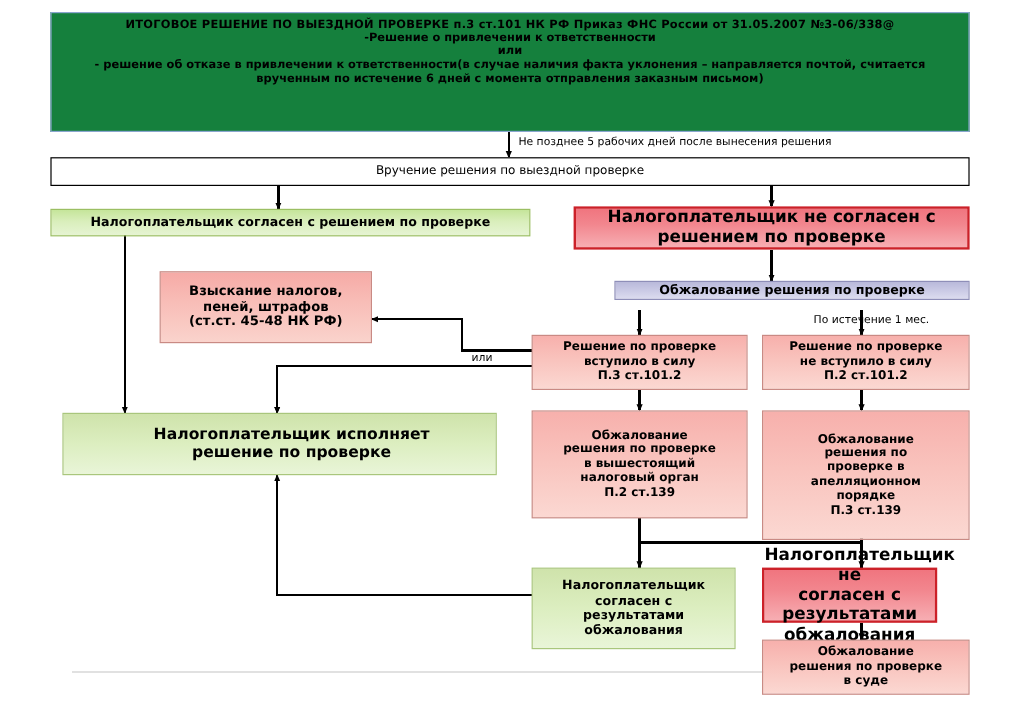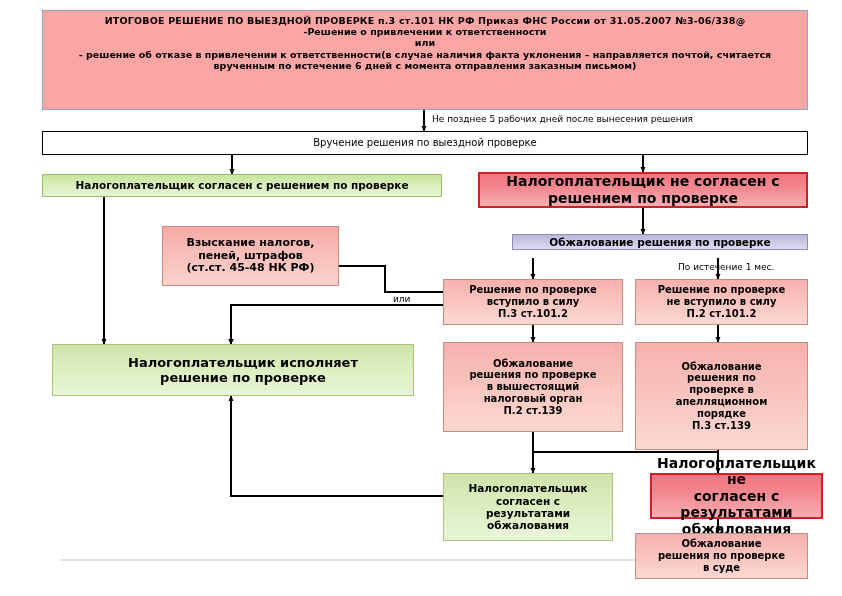--- a/index.html
+++ b/index.html
@@ -6,21 +6,21 @@
   body{width:842px;height:596px;position:relative;overflow:hidden;
        font-family:"DejaVu Sans","Liberation Sans",sans-serif;}
   #canvas{position:absolute;left:0;top:0;width:842px;height:596px;}
 
   .box{position:absolute;box-sizing:border-box;display:flex;align-items:center;
        justify-content:center;text-align:center;font-weight:bold;color:#000;
        line-height:1.18;}
   .box span{display:block;width:100%;white-space:pre-line;}
 
   
-  .hdr{background:#fca5a5;border:1px solid #8aa6cf;font-size:9.5px;
+  .hdr{background:#15803d;border:1px solid #8aa6cf;font-size:9.5px;
        font-weight:bold;flex-direction:column;padding:4px 22px;
        justify-content:flex-start;}
   .hdr .l1{letter-spacing:.2px;}
 
   
   .plain{background:#ffffff;border:1px solid #000000;font-size:10px;font-weight:normal;}
 
   
   .green{background:linear-gradient(180deg,#c5e59a 0%,#d9eebb 45%,#e6f4d3 100%);
          border:1px solid #9bbf63;font-size:10.5px;}
@@ -105,21 +105,21 @@
 </div>
 
 <div class="box green" style="left:42px;top:174px;width:400px;height:23px;">
   <span>Налогоплательщик согласен с решением по проверке</span>
 </div>
 
 <div class="box red" style="left:478px;top:172px;width:330px;height:36px;">
   <span>Налогоплательщик не согласен с решением по проверке</span>
 </div>
 
-<div class="box pink-s" style="left:133px;top:226px;width:177px;height:60px;margin-left:29px;">
+<div class="box pink-s" style="left:133px;top:226px;width:177px;height:60px;">
   <span>Взыскание налогов,
 пеней, штрафов
 (ст.ст. 45-48 НК РФ)</span>
 </div>
 
 <div class="box purple" style="left:512px;top:234px;width:296px;height:16px;">
   <span>Обжалование решения по проверке</span>
 </div>
 
 <div class="lbl" style="left:678px;top:262px;">По истечение 1 мес.</div>
@@ -160,21 +160,21 @@
 П.3 ст.139</span>
 </div>
 
 <div class="box green2" style="left:443px;top:473px;width:170px;height:68px;">
   <span>Налогоплательщик
 согласен с
 результатами
 обжалования</span>
 </div>
 
-<div class="box red" style="left:635px;top:473px;width:173px;height:46px;margin-left:15px;">
+<div class="box red" style="left:635px;top:473px;width:146px;height:46px;">
   <span>Налогоплательщик не
 согласен с результатами
 обжалования</span>
 </div>
 
 <div class="box pink" style="left:635px;top:533px;width:173px;height:46px;">
   <span>Обжалование
 решения по проверке
 в суде</span>
 </div>

